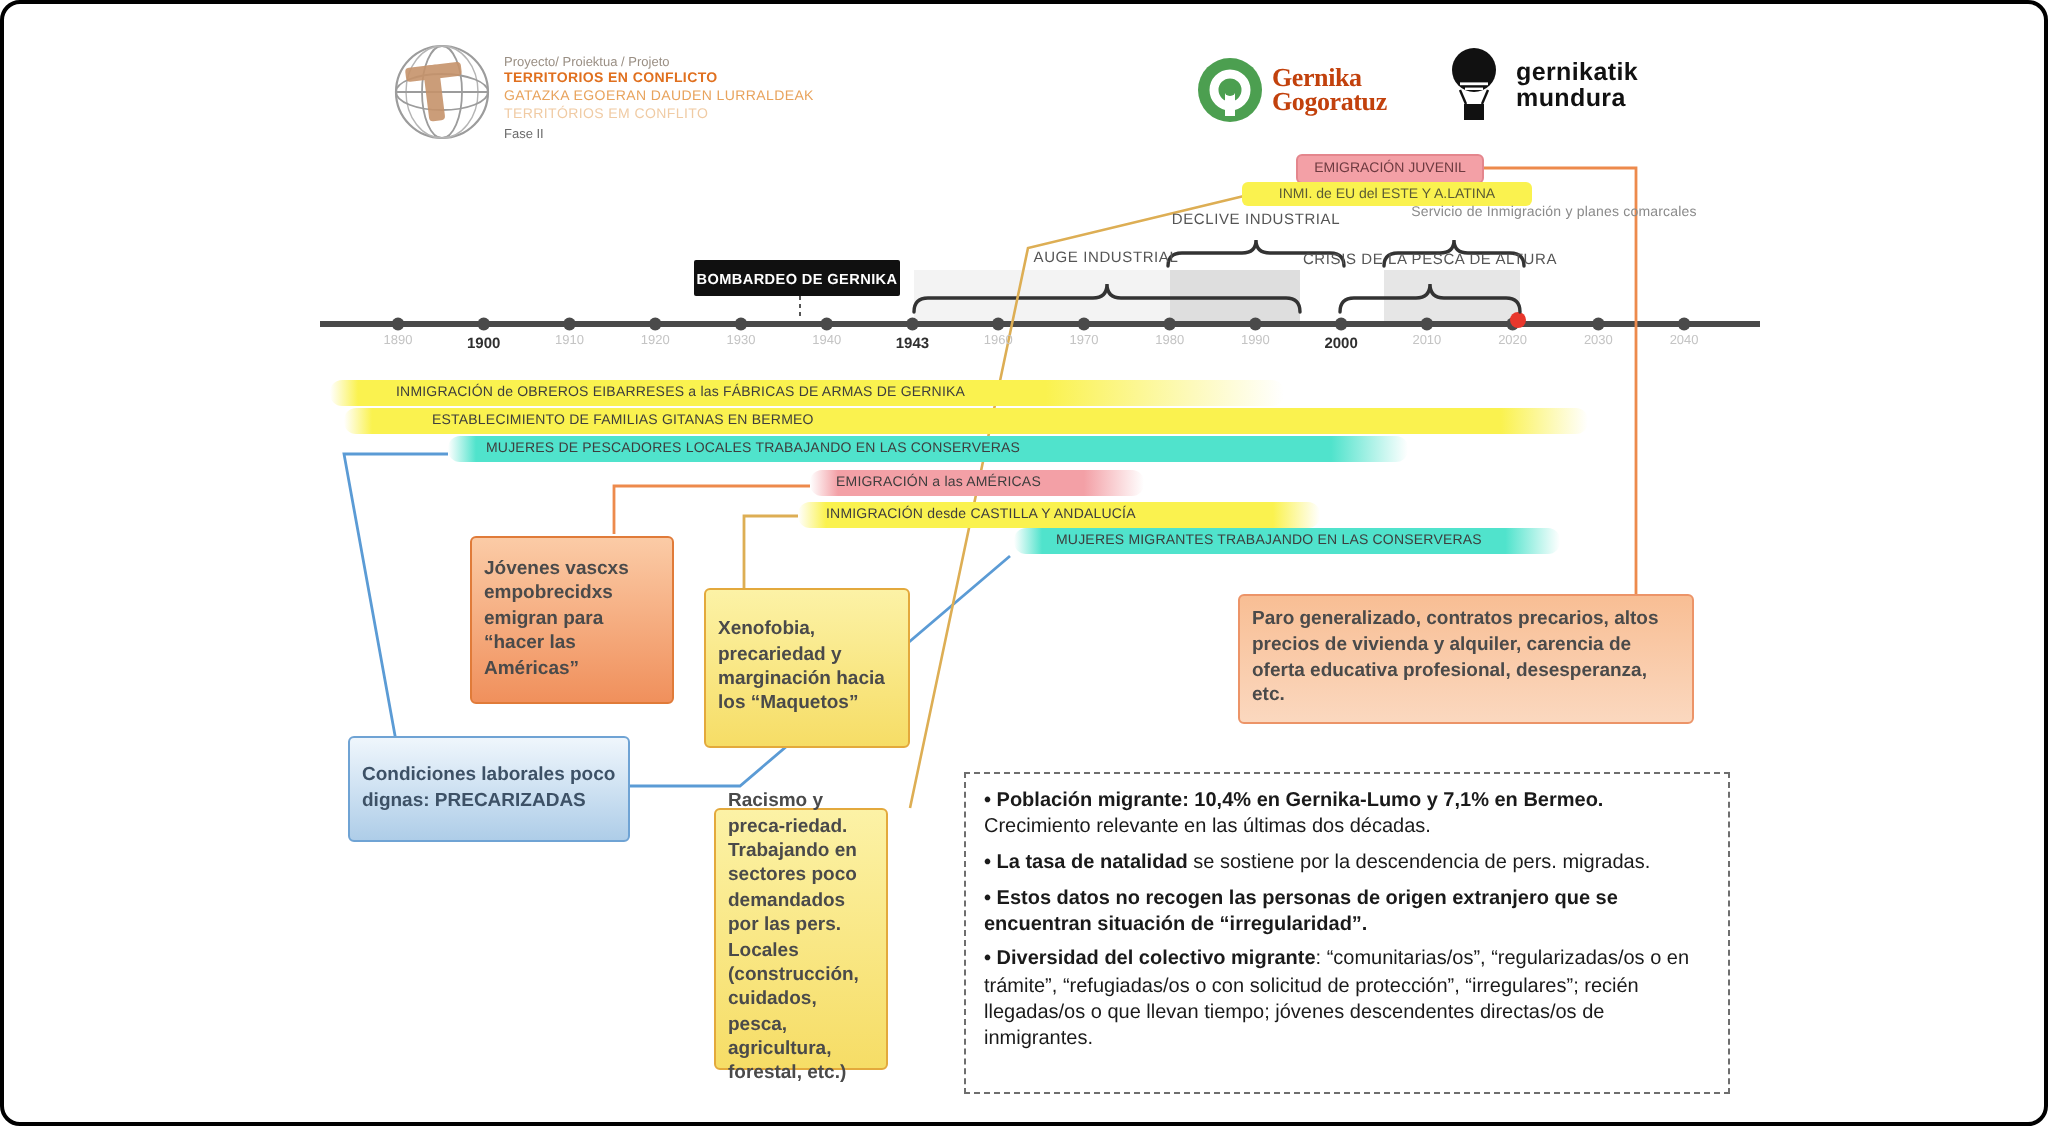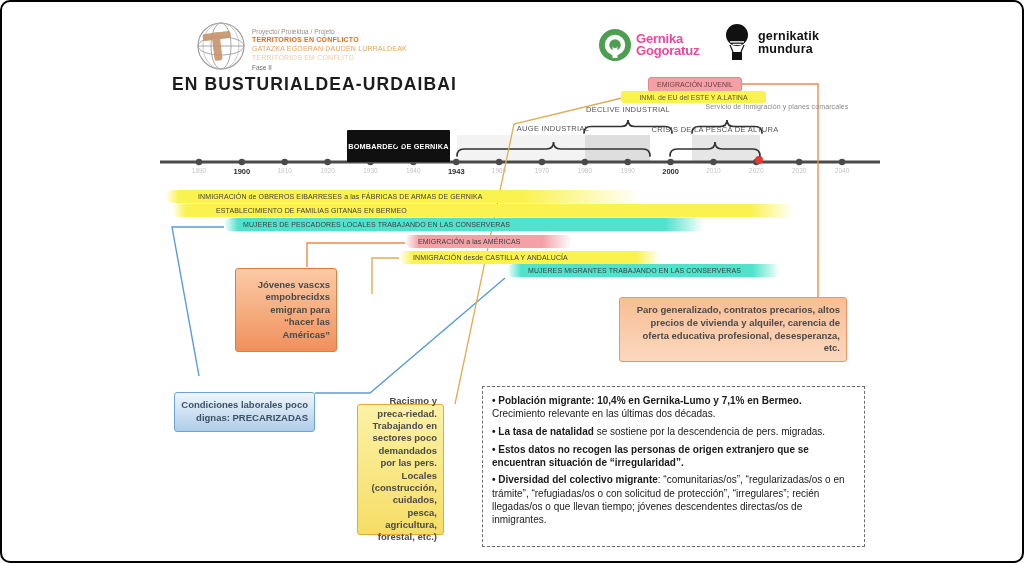--- a/index.html
+++ b/index.html
@@ -9,42 +9,42 @@
 
   
   .proj-lines{position:absolute;left:250px;top:26px;line-height:1.25;}
   .pl0{font-size:6.5px;color:#9a8f84;}
   .pl1{font-size:7px;font-weight:bold;color:#E0701F;letter-spacing:.2px;}
   .pl2{font-size:7px;color:#E8A35C;letter-spacing:.2px;}
   .pl3{font-size:7px;color:#F0CBA4;letter-spacing:.2px;}
   .pl4{font-size:6.5px;color:#6b6b6b;margin-top:2px;}
   .title{position:absolute;left:170px;top:72px;font-weight:800;font-size:17.5px;letter-spacing:1.1px;color:#1c1c1c;line-height:21px;white-space:nowrap;}
   .title .accent{color:var(--c-accent,#A34E0F);}
-  .gg-text{position:absolute;left:634px;top:31px;font-weight:bold;font-size:13px;line-height:12px;color:#ec4899;letter-spacing:-.2px;}
+  .gg-text{position:absolute;left:634px;top:31px;font-weight:bold;font-size:13px;line-height:12px;color:#c2410c;letter-spacing:-.2px;font-family:Liberation Serif, serif;}
   .gm-text{position:absolute;left:756px;top:28px;font-weight:bold;font-size:12.5px;line-height:13px;color:#111;letter-spacing:.2px;}
 
   
   .flag{position:absolute;height:13px;border-radius:3px;font-size:7px;display:flex;align-items:center;justify-content:center;white-space:nowrap;}
   .flag.pink{background:var(--c-pink);color:#6d3a40;border:1px solid #e4868d;}
   .flag.yellow{background:var(--c-yellow);color:#5a5a34;}
 
   
-  .event-label{position:absolute;left:345px;top:128px;width:103px;height:32px;background:#101010;color:#fff;font-size:7.3px;font-weight:bold;letter-spacing:.2px;display:flex;align-items:center;justify-content:center;border-radius:1px;}
+  .event-label{position:absolute;left:345px;top:128px;width:103px;height:18px;background:#101010;color:#fff;font-size:7.3px;font-weight:bold;letter-spacing:.2px;display:flex;align-items:center;justify-content:center;border-radius:1px;}
   .event-label:after{content:"";position:absolute;left:48px;top:14px;border:4px solid transparent;border-top-color:#101010;}
   .period-label{position:absolute;transform:translateX(-50%);font-size:7.5px;color:#555;letter-spacing:.3px;white-space:nowrap;}
   .period-label.small{font-size:7px;color:#8a8a8a;letter-spacing:.1px;}
   .tick{position:absolute;transform:translateX(-50%);top:165px;font-size:6.5px;color:#c4c4c4;}
   .tick.bold{font-size:7.5px;color:#2f2f2f;font-weight:bold;}
 
   
   .band{position:absolute;height:12.5px;border-radius:6px;display:flex;align-items:center;}
   .band span{font-size:7px;color:#3d3d3d;white-space:nowrap;letter-spacing:.1px;}
 
   
-  .callout{position:absolute;border-radius:3px;display:flex;align-items:center;justify-content:center;text-align:right;font-weight:bold;color:#4a4a4a;padding:4px 6px;box-sizing:border-box;}
+  .callout{position:absolute;border-radius:3px;display:flex;align-items:center;justify-content:center;text-align:left;font-weight:bold;color:#4a4a4a;padding:4px 6px;box-sizing:border-box;}
   .co-orange{background:linear-gradient(180deg,#FBCBA6,#F0905C);border:1.5px solid #E07B39;font-size:9.5px;line-height:1.3;}
   .co-yellow{background:linear-gradient(180deg,#FCF2A6,#F6DD66);border:1.5px solid #E3A93C;font-size:9.5px;line-height:1.3;}
   .co-blue{background:linear-gradient(180deg,#EFF6FC,#AECDE8);border:1.5px solid #6FA3D4;color:#3d5166;font-size:9.5px;line-height:1.35;}
   .co-salmon{background:linear-gradient(180deg,#F8BE94,#FBD8BF);border:1.5px solid #EC9468;font-size:9.5px;line-height:1.35;}
 
   
   .info-box{position:absolute;left:480px;top:384px;width:383px;height:161px;border:1.2px dashed #6e6e6e;background:#fff;box-sizing:border-box;padding:7px 9px;}
   .bullet{font-size:10px;line-height:1.32;color:#1a1a1a;margin-bottom:4.5px;}
   .bullet b{font-weight:bold;}
 </style>
@@ -109,21 +109,20 @@
   </svg>
   <div class="proj-lines">
     <div class="pl0">Proyecto/ Proiektua / Projeto</div>
     <div class="pl1">TERRITORIOS EN CONFLICTO</div>
     <div class="pl2">GATAZKA EGOERAN DAUDEN LURRALDEAK</div>
     <div class="pl3">TERRITÓRIOS EM CONFLITO</div>
     <div class="pl4">Fase II</div>
   </div>
 
   <div class="title">
-    <div>EN BUSTURIALDEA-URDAIBAI</div>
   </div>
 
   <svg class="abs" style="left:596px;top:26px" width="34" height="34" viewBox="0 0 34 34">
     <circle cx="17" cy="17" r="16" fill="#4C9F50"></circle>
     <circle cx="17" cy="17" r="8" fill="none" stroke="#fff" stroke-width="4.5"></circle>
     <rect x="14.5" y="17" width="5" height="13" fill="#fff"></rect>
     <circle cx="17" cy="17" r="3" fill="#4C9F50"></circle>
   </svg>
   <div class="gg-text">
     <div>Gernika</div>
@@ -186,22 +185,23 @@
       </div>
       <div class="band" style="left: 397px; top: 249px; width: 261px; background: linear-gradient(90deg, rgba(250, 242, 79, 0) 0%, rgb(250, 242, 79) 14px, rgb(250, 242, 79) 91%, rgba(250, 242, 79, 0) 100%);">
         <span style="padding-left: 14px;">INMIGRACIÓN desde CASTILLA Y ANDALUCÍA</span>
       </div>
       <div class="band" style="left: 505px; top: 262px; width: 273px; background: linear-gradient(90deg, rgba(80, 227, 204, 0) 0%, rgb(80, 227, 204) 14px, rgb(80, 227, 204) 90%, rgba(80, 227, 204, 0) 100%);">
         <span style="padding-left: 21px;">MUJERES MIGRANTES TRABAJANDO EN LAS CONSERVERAS</span>
       </div>
     </div>
 
   <div class="callout co-orange" style="left:233px;top:266px;width:102px;height:84px">Jóvenes vascxs empobrecidxs emigran para “hacer las Américas”</div>
+  <div class="callout co-yellow" style="left:350px;top:292px;width:103px;height:80px">Xenofobia, precariedad y marginación hacia los “Maquetos”</div>
   <div class="callout co-yellow" style="left:355px;top:402px;width:87px;height:131px">Racismo y preca-riedad. Trabajando en sectores poco demandados por las pers. Locales (construcción, cuidados, pesca, agricultura, forestal, etc.)</div>
-  <div class="callout co-blue" style="left:172px;top:390px;width:141px;height:40px">Condiciones laborales poco dignas: PRECARIZADAS</div>
+  <div class="callout co-blue" style="left:172px;top:366px;width:141px;height:53px">Condiciones laborales poco dignas: PRECARIZADAS</div>
   <div class="callout co-salmon" style="left:617px;top:295px;width:228px;height:65px">Paro generalizado, contratos precarios, altos precios de vivienda y alquiler, carencia de oferta educativa profesional, desesperanza, etc.</div>
 
   <div class="info-box" id="info-box">
       <div class="bullet"><b>• Población migrante: 10,4% en Gernika-Lumo y 7,1% en Bermeo.</b><span> Crecimiento relevante en las últimas dos décadas.</span></div>
       <div class="bullet"><b>• La tasa de natalidad</b><span> se sostiene por la descendencia de pers. migradas.</span></div>
       <div class="bullet"><b>• Estos datos no recogen las personas de origen extranjero que se encuentran situación de “irregularidad”.</b></div>
       <div class="bullet"><b>• Diversidad del colectivo migrante</b><span>: “comunitarias/os”, “regularizadas/os o en trámite”, “refugiadas/os o con solicitud de protección”, “irregulares”; recién llegadas/os o que llevan tiempo; jóvenes descendentes directas/os de inmigrantes.</span></div>
     </div>
 
 </div>

